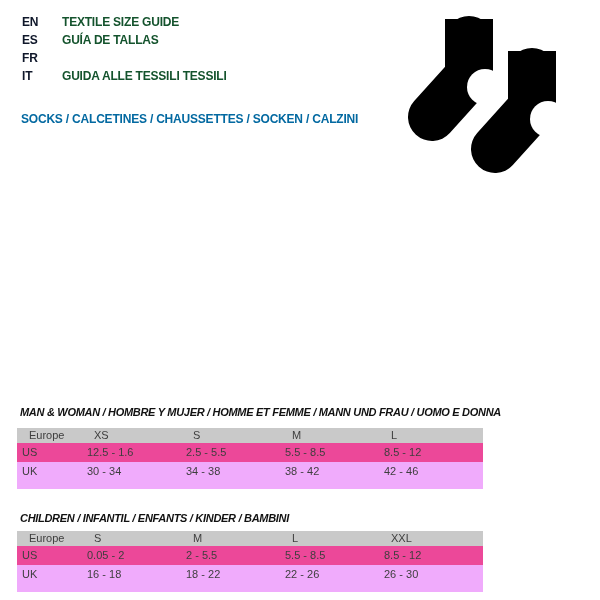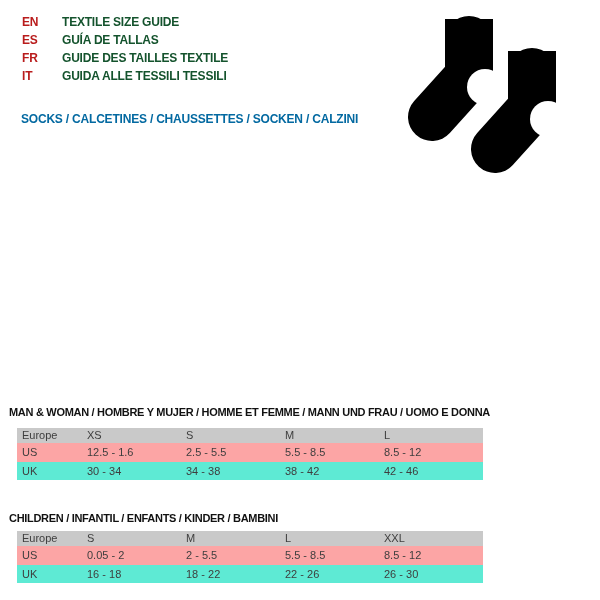--- a/index.html
+++ b/index.html
@@ -6,54 +6,53 @@
   body{
     width:600px;height:600px;background:#ffffff;position:relative;overflow:hidden;
     font-family:"Liberation Sans","DejaVu Sans",sans-serif;
     -webkit-font-smoothing:antialiased;
   }
   .abs{position:absolute;}
 
   
   .lang-list{left:22px;top:13px;}
   .lang-row{display:flex;height:18px;line-height:18px;}
-  .lang-code{display:inline-block;width:40px;font-weight:bold;font-size:12px;color:#b91c1c;letter-spacing:-0.2px;}
+  .lang-code{display:inline-block;width:40px;font-weight:bold;font-size:12px;color:#0f172a;letter-spacing:-0.2px;}
   .lang-label{font-weight:bold;font-size:12px;color:#14532d;letter-spacing:-0.2px;white-space:nowrap;}
 
   
   .category{left:21px;top:112px;font-weight:bold;font-size:12px;color:#0369a1;letter-spacing:-0.2px;white-space:nowrap;}
 
   
   .socks-svg{left:400px;top:8px;}
 
   
-  .tbl-title{left:9px;font-weight:bold;font-size:11px;color:#111;letter-spacing:-0.3px;white-space:nowrap;}
+  .tbl-title{left:20px;font-weight:bold;font-size:11px;color:#111;letter-spacing:-0.3px;white-space:nowrap;font-style:italic;}
   .sizetable{left:17px;width:466px;font-size:11px;color:#3e3e3e;}
   .trow{display:grid;grid-template-columns:70px 99px 99px 99px 99px;}
-  .trow.head{height:15px;line-height:15px;background:#c9c9c9;}
-  .trow.r1{height:19px;line-height:19px;background:#fca5a5;}
-  .trow.r2{height:18px;line-height:18px;background:#5eead4;}
+  .trow.head{height:15px;line-height:15px;background:#c9c9c9;padding-left:7px;}
+  .trow.r1{height:19px;line-height:19px;background:#ec4899;}
+  .trow.r2{height:27px;line-height:18px;background:#f0abfc;}
   .tcell{text-align:left;white-space:nowrap;overflow:hidden;}
   .tcell.first{text-align:left;padding-left:5px;}
 </style>
 </head>
 <body>
 
 <div class="abs lang-list">
   <div class="lang-row">
     <span class="lang-code">EN</span>
     <span class="lang-label">TEXTILE SIZE GUIDE</span>
   </div>
   <div class="lang-row">
     <span class="lang-code">ES</span>
     <span class="lang-label">GUÍA DE TALLAS</span>
   </div>
   <div class="lang-row">
     <span class="lang-code">FR</span>
-    <span class="lang-label">GUIDE DES TAILLES TEXTILE</span>
   </div>
   <div class="lang-row">
     <span class="lang-code">IT</span>
     <span class="lang-label">GUIDA ALLE TESSILI TESSILI</span>
   </div>
 </div>
 
 <div class="abs category">SOCKS / CALCETINES / CHAUSSETTES / SOCKEN / CALZINI</div>
 
 <svg class="abs socks-svg" width="170" height="175" viewBox="0 0 170 175" aria-hidden="true">

